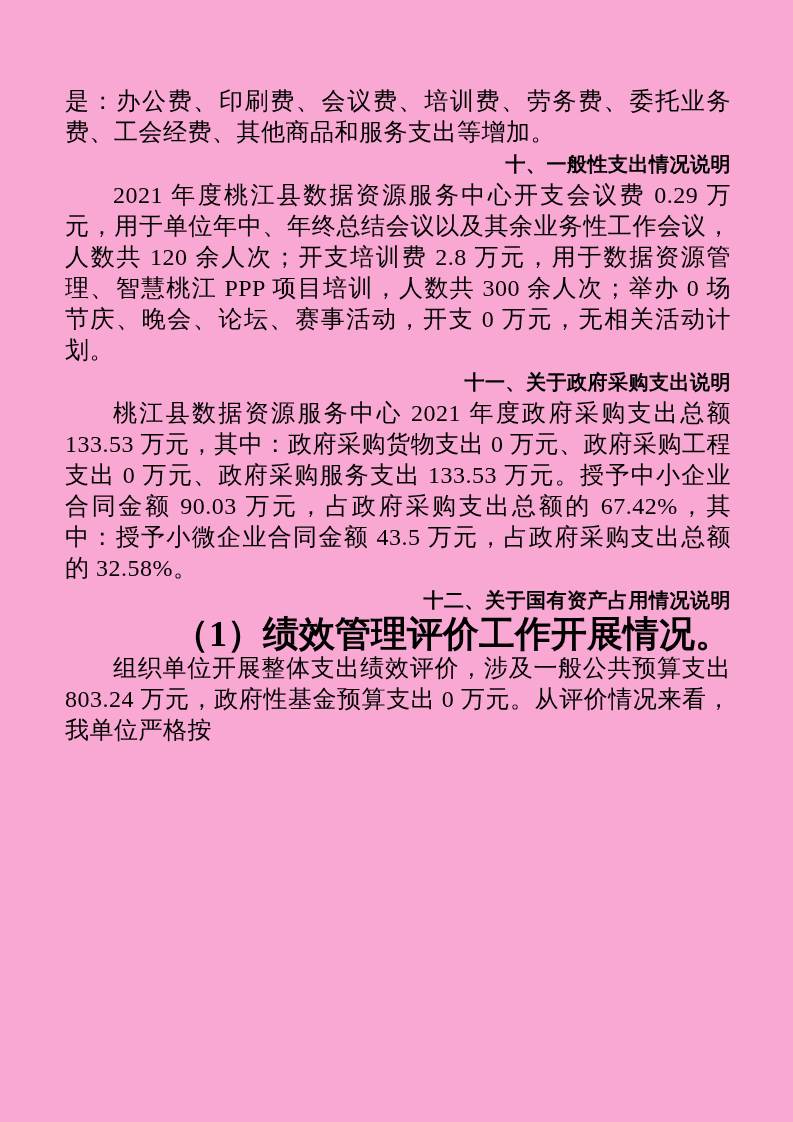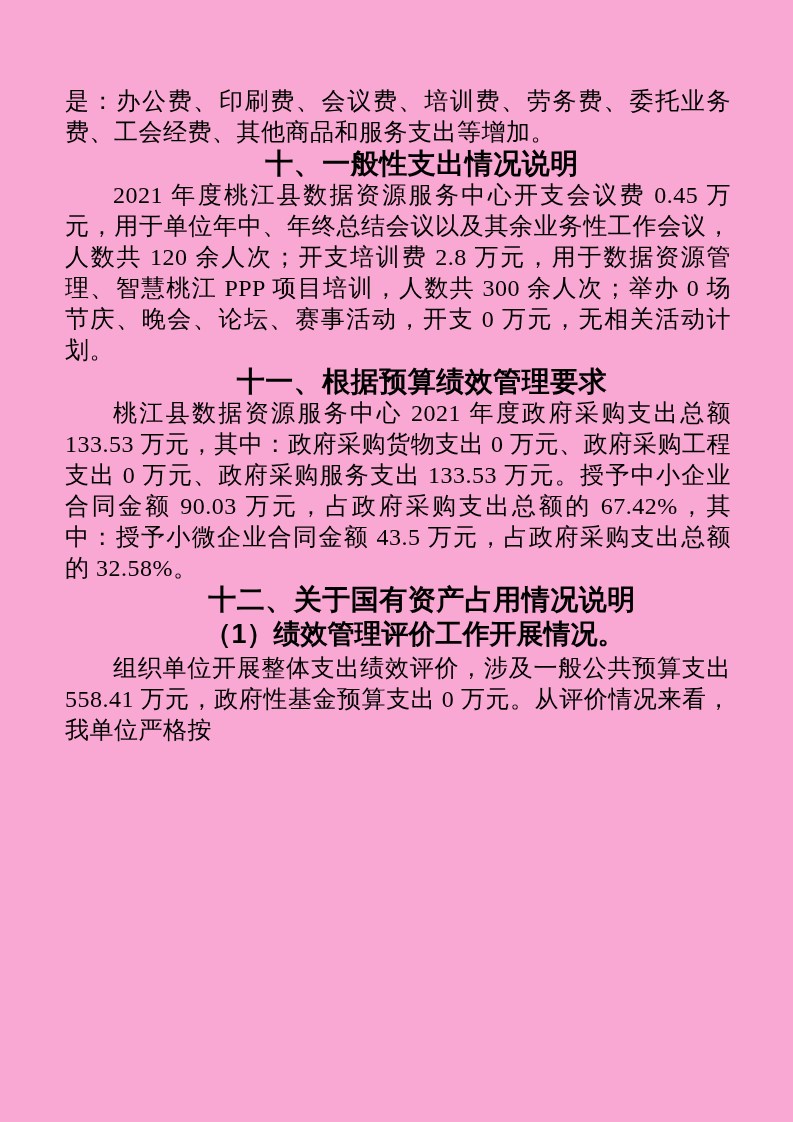--- a/index.html
+++ b/index.html
@@ -33,57 +33,57 @@
     color: #000000;
     letter-spacing: 0.5px;
   }
   .para.no-indent {
     text-indent: 0;
   }
   .heading {
     margin: 0;
     font-family: "Liberation Sans", "DejaVu Sans", sans-serif;
     font-weight: bold;
-    font-size: 28px;
+    font-size: 20px;
     line-height: 32px;
     text-indent: 48px;
-    text-align: center;
+    text-align: right;
     color: #000000;
     letter-spacing: 0.5px;
   }
   .subheading-large {
     margin: 0;
-    font-family: Liberation Sans, sans-serif;
+    font-family: Liberation Serif, serif;
     font-weight: bold;
-    font-size: 27px;
+    font-size: 36px;
     line-height: 37px;
     text-indent: 33px;
-    text-align: center;
+    text-align: right;
     color: #000000;
   }
 </style>
 </head>
 <body>
 
 <div class="page">
   <main class="content">
 
     <p class="para no-indent">是：办公费、印刷费、会议费、培训费、劳务费、委托业务费、工会经费、其他商品和服务支出等增加。</p>
 
     <h2 class="heading">十、一般性支出情况说明</h2>
 
-    <p class="para">2021 年度桃江县数据资源服务中心开支会议费 0.45 万元，用于单位年中、年终总结会议以及其余业务性工作会议，人数共 120 余人次；开支培训费 2.8 万元，用于数据资源管理、智慧桃江 PPP 项目培训，人数共 300 余人次；举办 0 场节庆、晚会、论坛、赛事活动，开支 0 万元，无相关活动计划。</p>
+    <p class="para">2021 年度桃江县数据资源服务中心开支会议费 0.29 万元，用于单位年中、年终总结会议以及其余业务性工作会议，人数共 120 余人次；开支培训费 2.8 万元，用于数据资源管理、智慧桃江 PPP 项目培训，人数共 300 余人次；举办 0 场节庆、晚会、论坛、赛事活动，开支 0 万元，无相关活动计划。</p>
 
-    <h2 class="heading">十一、根据预算绩效管理要求</h2>
+    <h2 class="heading">十一、关于政府采购支出说明</h2>
 
     <p class="para">桃江县数据资源服务中心 2021 年度政府采购支出总额 133.53 万元，其中：政府采购货物支出 0 万元、政府采购工程支出 0 万元、政府采购服务支出 133.53 万元。授予中小企业合同金额 90.03 万元，占政府采购支出总额的 67.42%，其中：授予小微企业合同金额 43.5 万元，占政府采购支出总额的 32.58%。</p>
 
     <h2 class="heading">十二、关于国有资产占用情况说明</h2>
 
 
 
     <h3 class="subheading-large">（1）绩效管理评价工作开展情况。</h3>
 
 
-    <p class="para">组织单位开展整体支出绩效评价，涉及一般公共预算支出 558.41 万元，政府性基金预算支出 0 万元。从评价情况来看，我单位严格按</p>
+    <p class="para">组织单位开展整体支出绩效评价，涉及一般公共预算支出 803.24 万元，政府性基金预算支出 0 万元。从评价情况来看，我单位严格按</p>
 
   </main>
 </div>
 
 </body></html>

